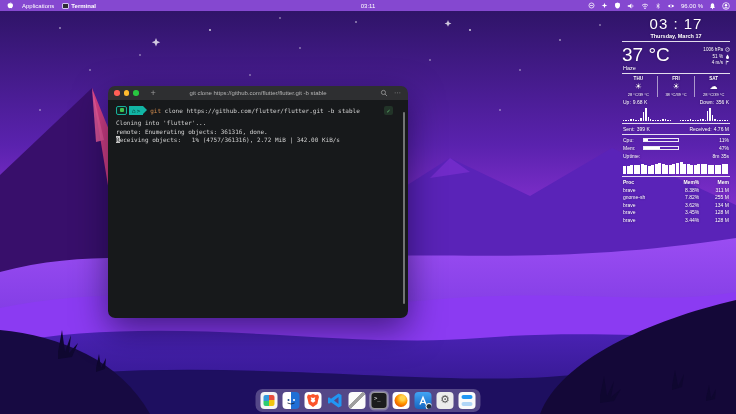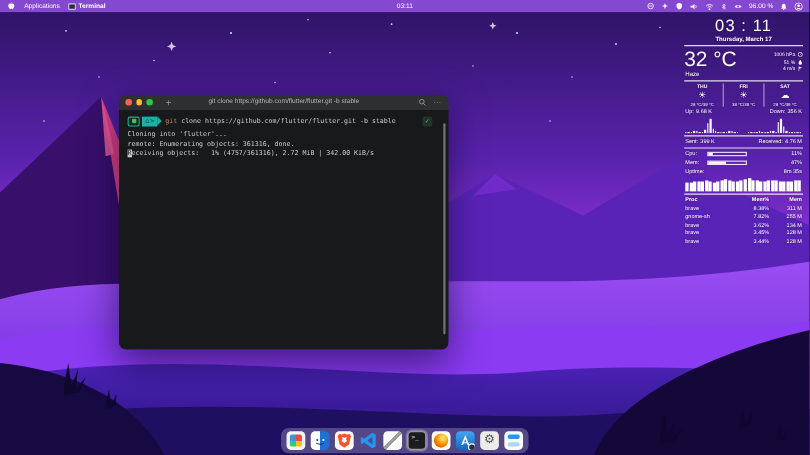--- a/index.html
+++ b/index.html
@@ -271,25 +271,25 @@
       <span class="status-chip">✓</span>
     </div>
     <div class="tline">Cloning into 'flutter'...</div>
     <div class="tline">remote: Enumerating objects: 361316, done.</div>
     <div class="tline"><span class="cursor">R</span><span>eceiving objects:   1% (4757/361316), 2.72 MiB | 342.00 KiB/s</span></div>
     <div class="scrollthumb"></div>
   </div>
 </section>
 
 <aside class="widget">
-  <div class="w-clock">03 : 11</div>
+  <div class="w-clock">03 : 17</div>
   <div class="w-date">Thursday, March 17</div>
   <div class="w-hr"></div>
   <div class="w-temp-row">
-    <span class="w-temp">32 °C</span>
+    <span class="w-temp">37 °C</span>
     <span class="w-metrics">
       <span class="w-metric">
           <span>1006 hPa</span>
           <svg width="5" height="5" viewBox="0 0 10 10">
             <circle cx="5" cy="5" r="3.8" fill="none" stroke="#fff" stroke-width="1.2"></circle>
             <line x1="5" y1="5" x2="7.3" y2="3" stroke="#fff" stroke-width="1.2"></line>
           </svg>
         </span>
       <span class="w-metric">
           <span>51 %</span>

